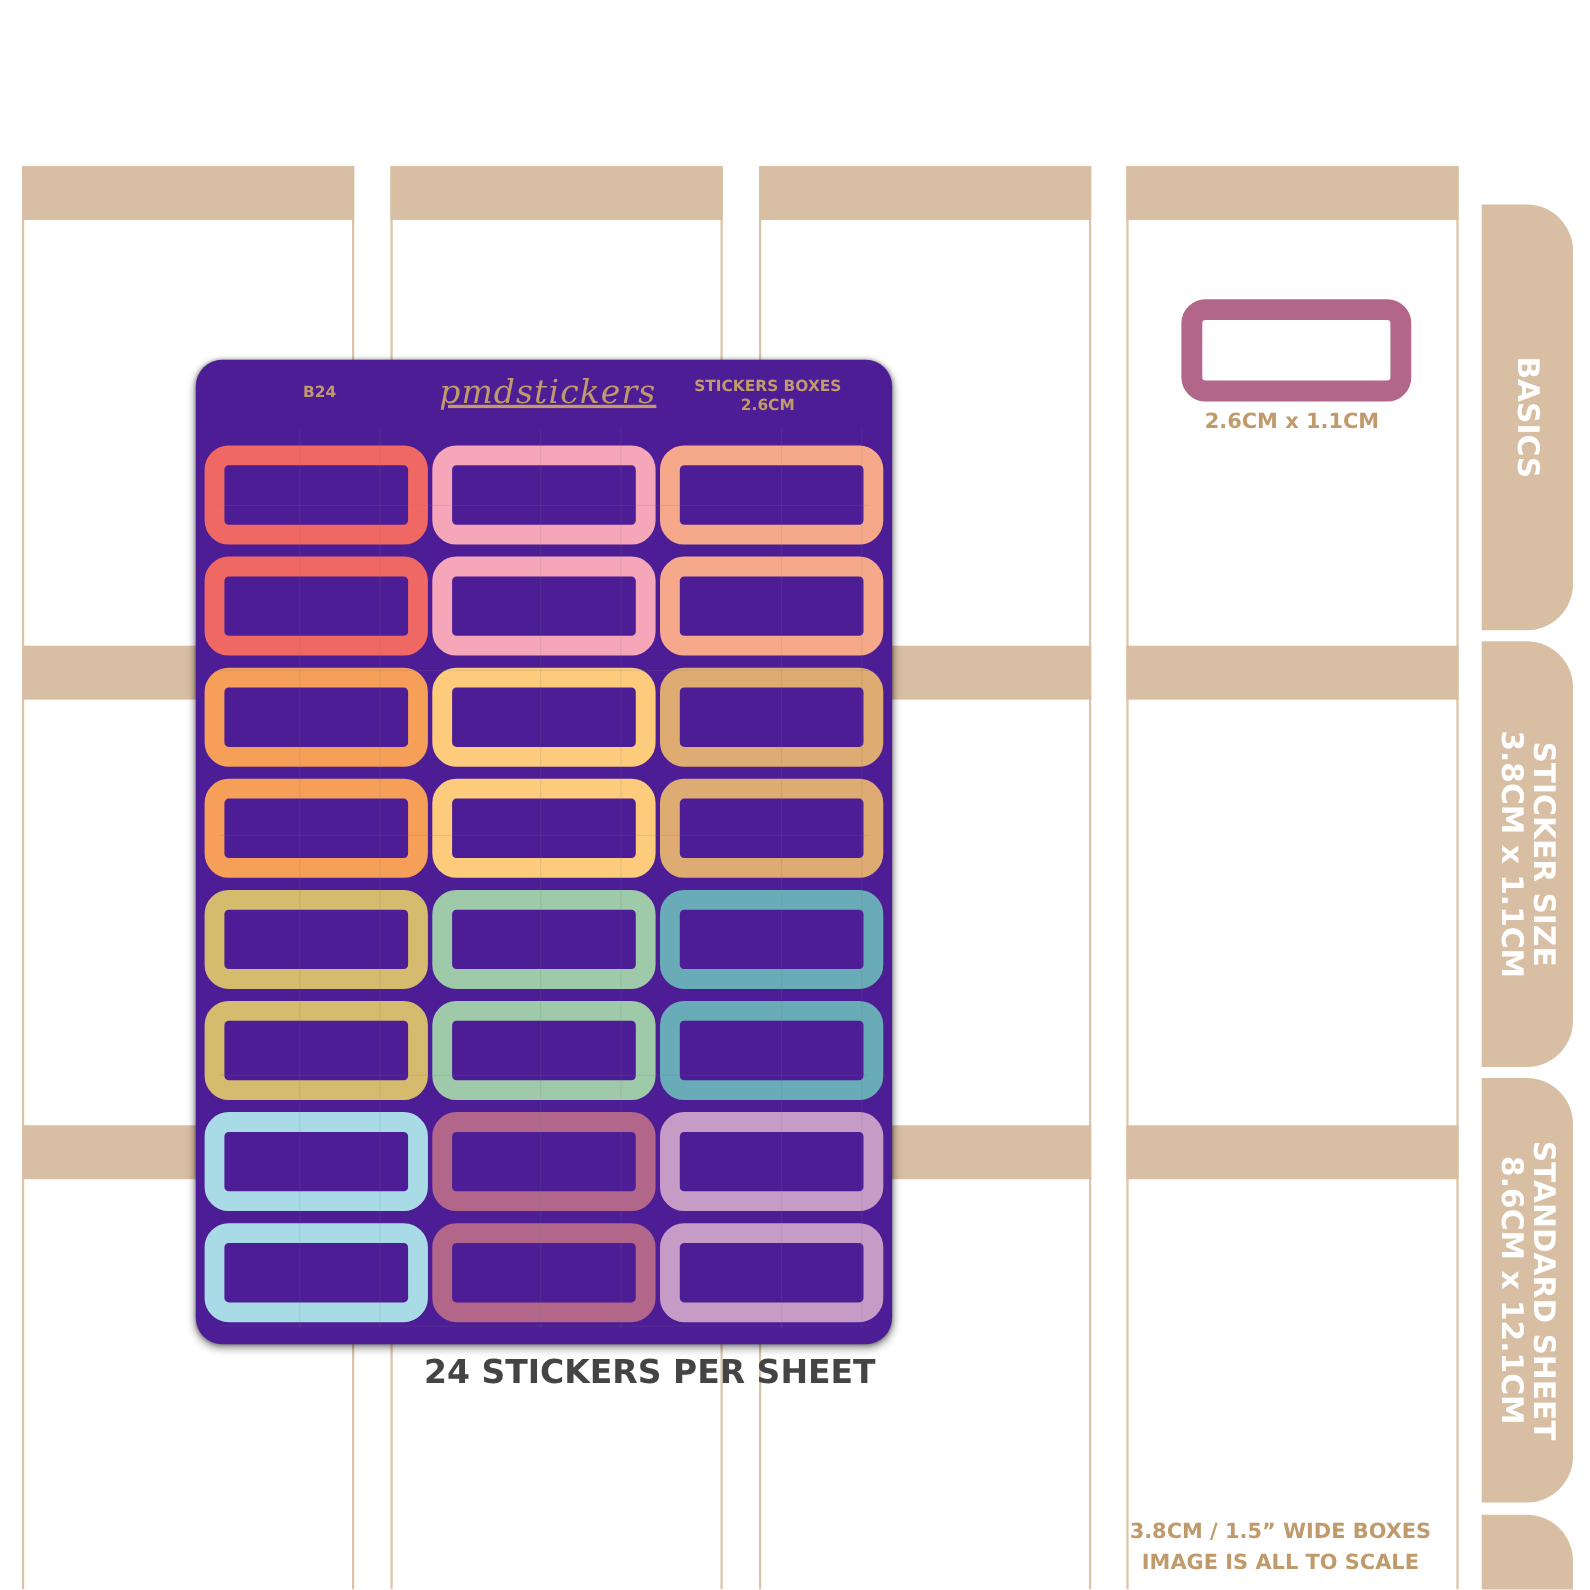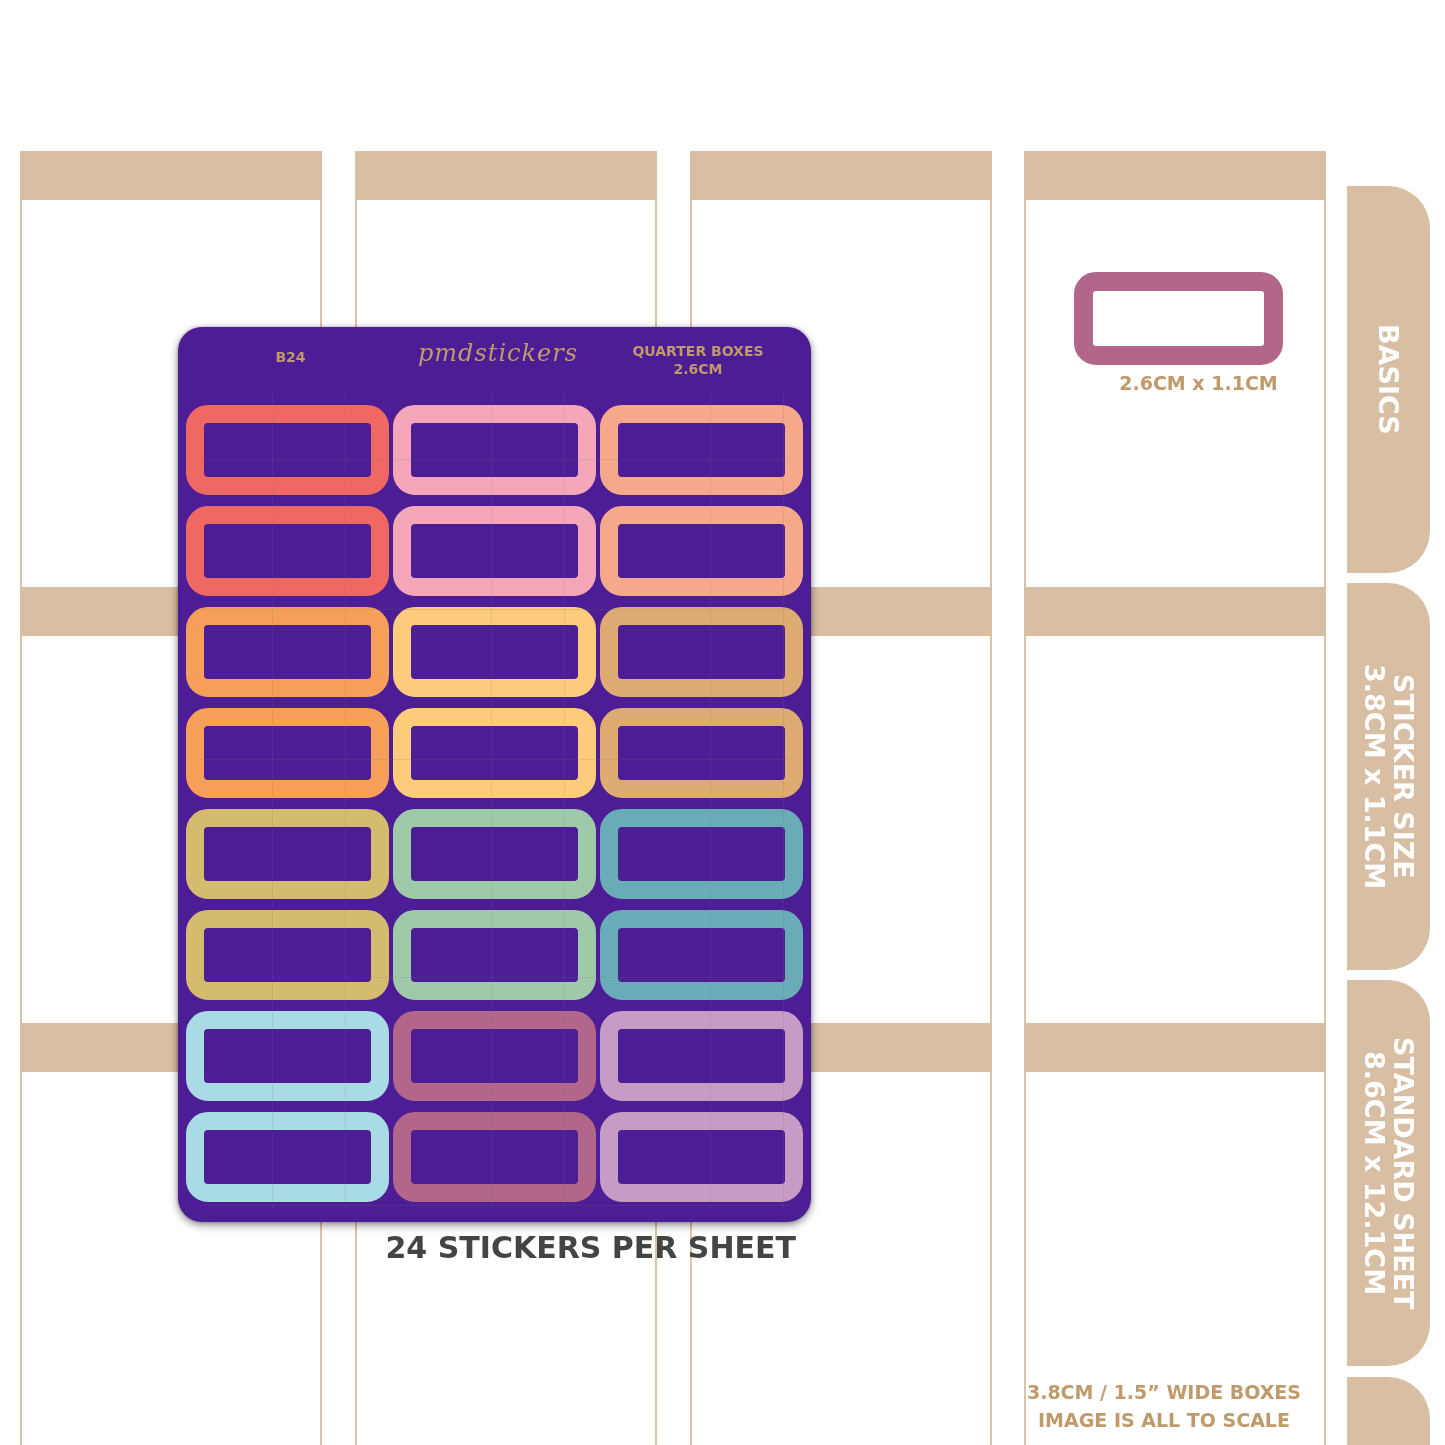--- a/index.html
+++ b/index.html
@@ -34,21 +34,21 @@
     box-shadow: 0 3px 8px rgba(0,0,0,0.45), 0 0 3px rgba(0,0,0,0.25);
     overflow: hidden;
   }
   .sheet-code {
     position: absolute; left: 60px; top: 22px; width: 105px; text-align: center;
     color: #c19a6b; font-weight: bold; font-size: 14px;
   }
   .sheet-logo {
     position: absolute; left: 215px; top: 12px; width: 210px; text-align: center;
     color: #c19a6b; font-family: "DejaVu Serif", serif; font-style: italic;
-    font-size: 24px; letter-spacing: 1px;
+    font-size: 30px; letter-spacing: 1px; text-decoration: underline;
   }
   .sheet-title {
     position: absolute; left: 430px; top: 15px; width: 180px; text-align: center;
     color: #c19a6b; font-weight: bold; font-size: 14px; line-height: 18px;
     white-space: pre;
   }
   .grid-v {
     position: absolute; top: 63px; width: 1px; height: 818px;
     background: rgba(120,120,120,0.18);
   }
@@ -64,21 +64,21 @@
   }
   .caption {
     position: absolute; left: 176px; top: 1230px; width: 620px; text-align: right;
     color: #444444; font-weight: bold; font-size: 30px;
   }
   .sample {
     position: absolute; left: 1074px; top: 272px; width: 209px; height: 93px;
     box-sizing: border-box; border: 19px solid #b26689; border-radius: 22px;
   }
   .sample-label {
-    position: absolute; left: 1060px; top: 372px; width: 277px; text-align: center;
+    position: absolute; left: 1036px; top: 372px; width: 277px; text-align: center;
     color: #c19a6b; font-weight: bold; font-size: 19px;
   }
   .note {
     position: absolute; left: 1026px; top: 1378px; width: 276px; text-align: center;
     color: #c19a6b; font-weight: bold; font-size: 19px; line-height: 28px;
   }
 </style>
 </head>
 <body>
 
@@ -122,21 +122,21 @@
   <span class="tab-text">STANDARD SHEET
 8.6CM x 12.1CM</span>
 </div>
 <div class="tab" style="top:1377px; height:120px;">
   <span class="tab-text"></span>
 </div>
 
 <div class="sheet">
   <div class="sheet-code">B24</div>
   <div class="sheet-logo">pmdstickers</div>
-  <div class="sheet-title">QUARTER BOXES
+  <div class="sheet-title">STICKERS BOXES
 2.6CM</div>
   <div id="sticker-grid">
       <div class="sticker" style="left: 8px; top: 78px; border-color: rgb(239, 104, 100);"></div>
       <div class="sticker" style="left: 215px; top: 78px; border-color: rgb(245, 166, 184);"></div>
       <div class="sticker" style="left: 422px; top: 78px; border-color: rgb(245, 169, 138);"></div>
       <div class="sticker" style="left: 8px; top: 179px; border-color: rgb(239, 104, 100);"></div>
       <div class="sticker" style="left: 215px; top: 179px; border-color: rgb(245, 166, 184);"></div>
       <div class="sticker" style="left: 422px; top: 179px; border-color: rgb(245, 169, 138);"></div>
       <div class="sticker" style="left: 8px; top: 280px; border-color: rgb(245, 159, 88);"></div>
       <div class="sticker" style="left: 215px; top: 280px; border-color: rgb(252, 204, 124);"></div>

